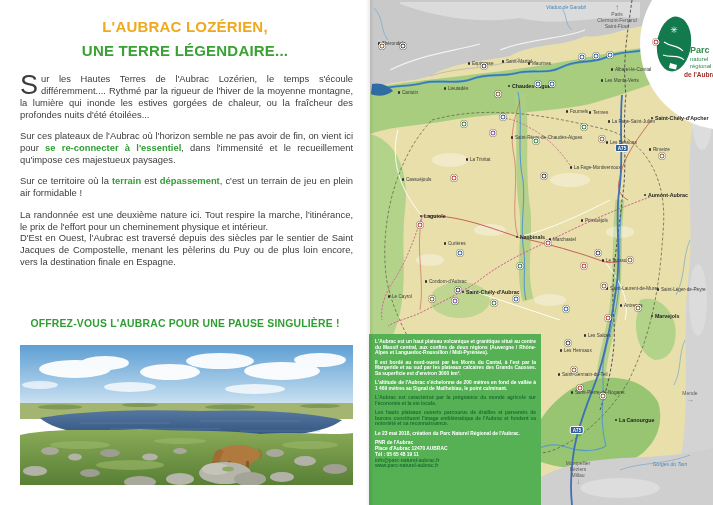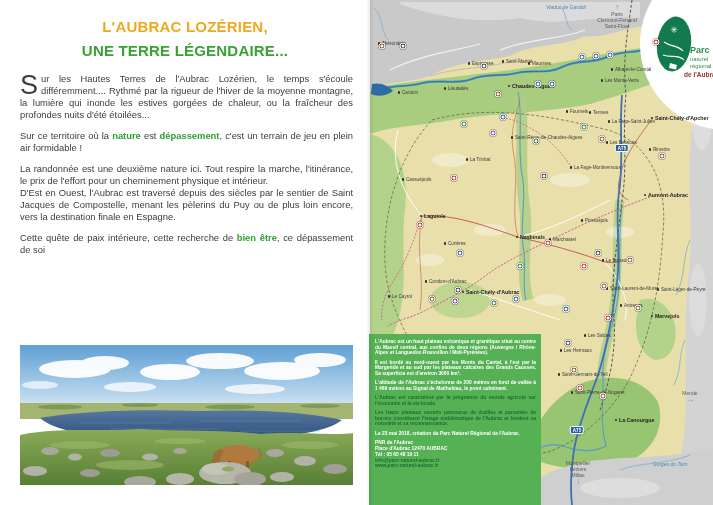--- a/index.html
+++ b/index.html
@@ -58,25 +58,26 @@
 <div class="page">
 
   <div class="left-page">
     <div class="title">
       <span class="l1">L'AUBRAC LOZÉRIEN,</span>
       <span class="l2">UNE TERRE LÉGENDAIRE...</span>
     </div>
 
     <div class="body-text" id="paras">
         <p><span class="dropcap">S</span>ur les Hautes Terres de l'Aubrac Lozérien, le temps s'écoule différemment.... Rythmé par la rigueur de l'hiver de la moyenne montagne, la lumière qui inonde les estives gorgées de chaleur, ou la fraîcheur des profondes nuits d'été étoilées...</p>
-        <p>Sur ce territoire où la <span class="hl">nature</span> est <span class="hl">dépassement</span>, c'est un terrain de jeu en plein air formidable !</p>
+        <p>Sur ces plateaux de l'Aubrac où l'horizon semble ne pas avoir de fin, on vient ici pour <span class="hl">se re-connecter à l'essentiel</span>, dans l'immensité et le recueillement qu'impose ces majestueux paysages.</p>
+        <p>Sur ce territoire où la <span class="hl">terrain</span> est <span class="hl">dépassement</span>, c'est un terrain de jeu en plein air formidable !</p>
         <p>La randonnée est une deuxième nature ici. Tout respire la marche, l'itinérance, le prix de l'effort pour un cheminement physique et intérieur.<br>D'Est en Ouest, l'Aubrac est traversé depuis des siècles par le sentier de Saint Jacques de Compostelle, menant les pèlerins du Puy ou de plus loin encore, vers la destination finale en Espagne.</p>
-        <p>Cette quête de paix intérieure, cette recherche de <span class="hl">bien être</span>, ce dépassement de soi</p>
       </div>
 
+    <div class="cta">OFFREZ-VOUS L'AUBRAC POUR UNE PAUSE SINGULIÈRE !</div>
 
     <svg class="photo" viewBox="0 0 333 140" preserveAspectRatio="none">
       <defs>
         <linearGradient id="sky" x1="0" y1="0" x2="0" y2="1">
           <stop offset="0" stop-color="#5e9fd4"></stop>
             <stop offset="0.75" stop-color="#b8d6ec"></stop>
             <stop offset="1" stop-color="#dcebf6"></stop>
         </linearGradient>
         <linearGradient id="water" x1="0" y1="0" x2="0" y2="1">
           <stop offset="0" stop-color="#55779f"></stop>

